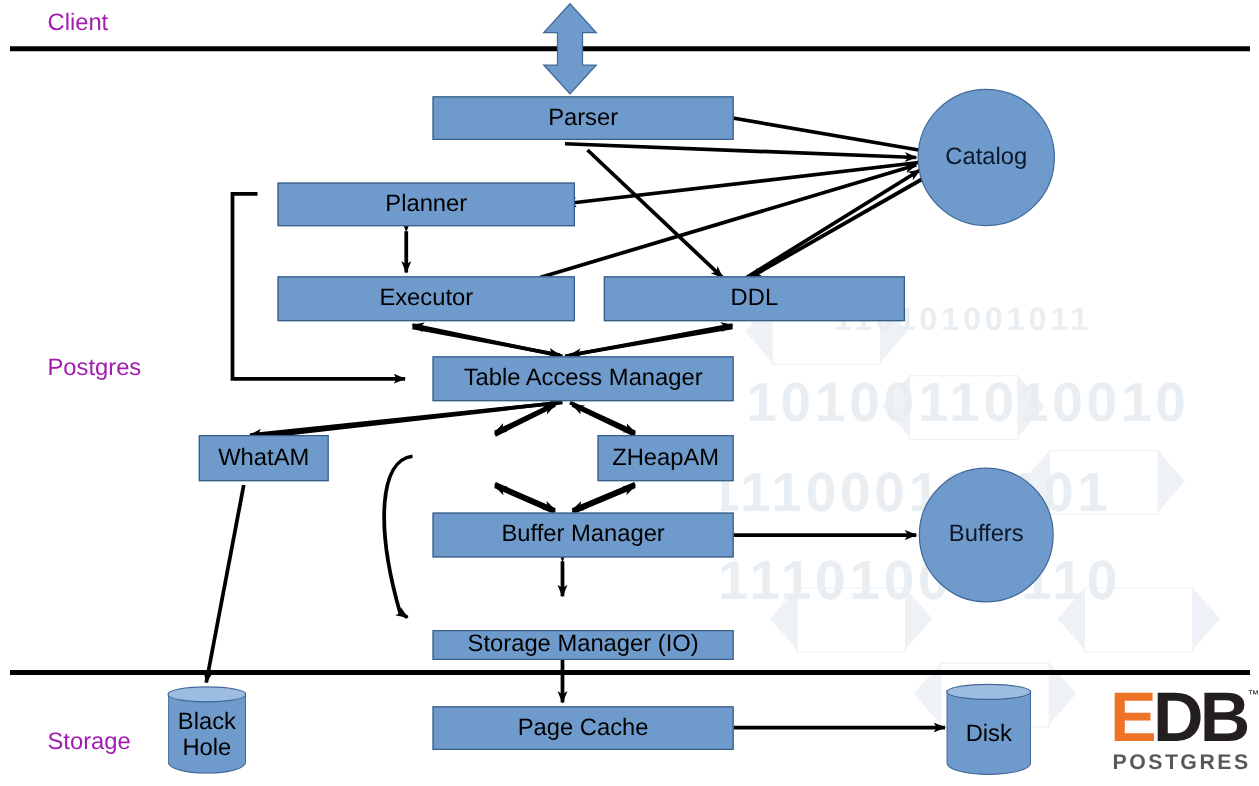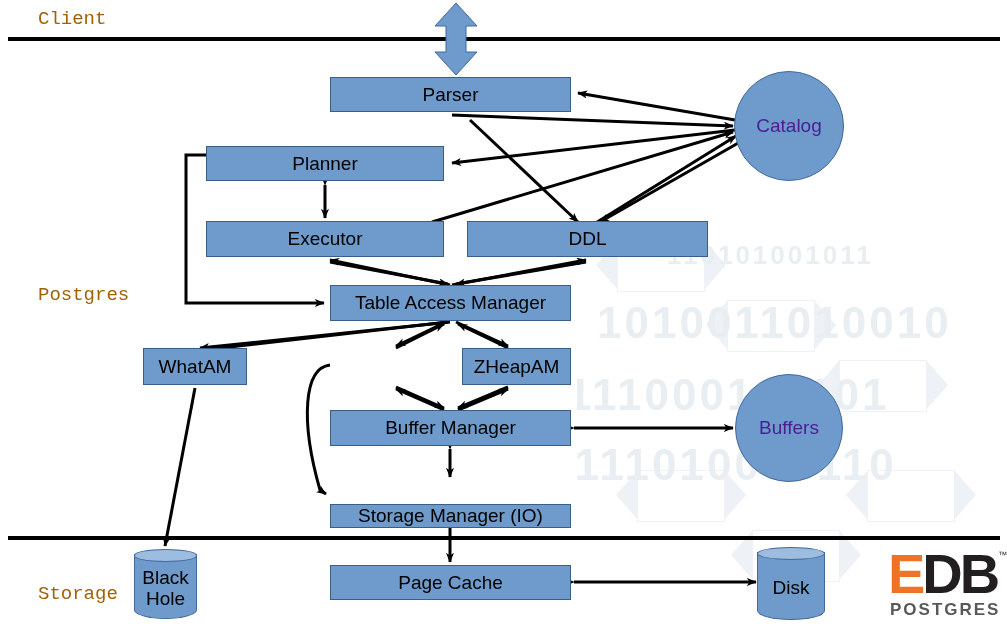--- a/index.html
+++ b/index.html
@@ -52,52 +52,52 @@
     border-right: 22px solid #eef2f6;
   }
   #watermark .hex::after {
     right: -22px; top: -1px;
     border-left: 22px solid #eef2f6;
   }
 
   .zone-label {
     position: absolute;
     font-size: 19px;
-    color: #a16207;
+    color: #a21caf;
     white-space: nowrap;
-    font-family: Liberation Mono, monospace;
   }
 
   .divider {
     position: absolute;
     background: #000000;
     height: 4px;
   }
 
   .node {
     position: absolute;
     box-sizing: border-box;
     background: #6E9BCB;
     border: 1px solid #3a5f86;
     color: #000000;
     font-size: 19px;
     display: flex;
     align-items: center;
     justify-content: center;
     text-align: center;
     line-height: 1.05;
+    margin-left: 16px;
   }
 
   .circle {
     position: absolute;
     box-sizing: border-box;
     background: #6E9BCB;
     border: 1px solid #41699a;
     border-radius: 50%;
-    color: #4c1d95;
+    color: #0f172a;
     font-size: 19px;
     display: flex;
     align-items: center;
     justify-content: center;
     text-align: center;
   }
 
   
   .cyl {
     position: absolute;

